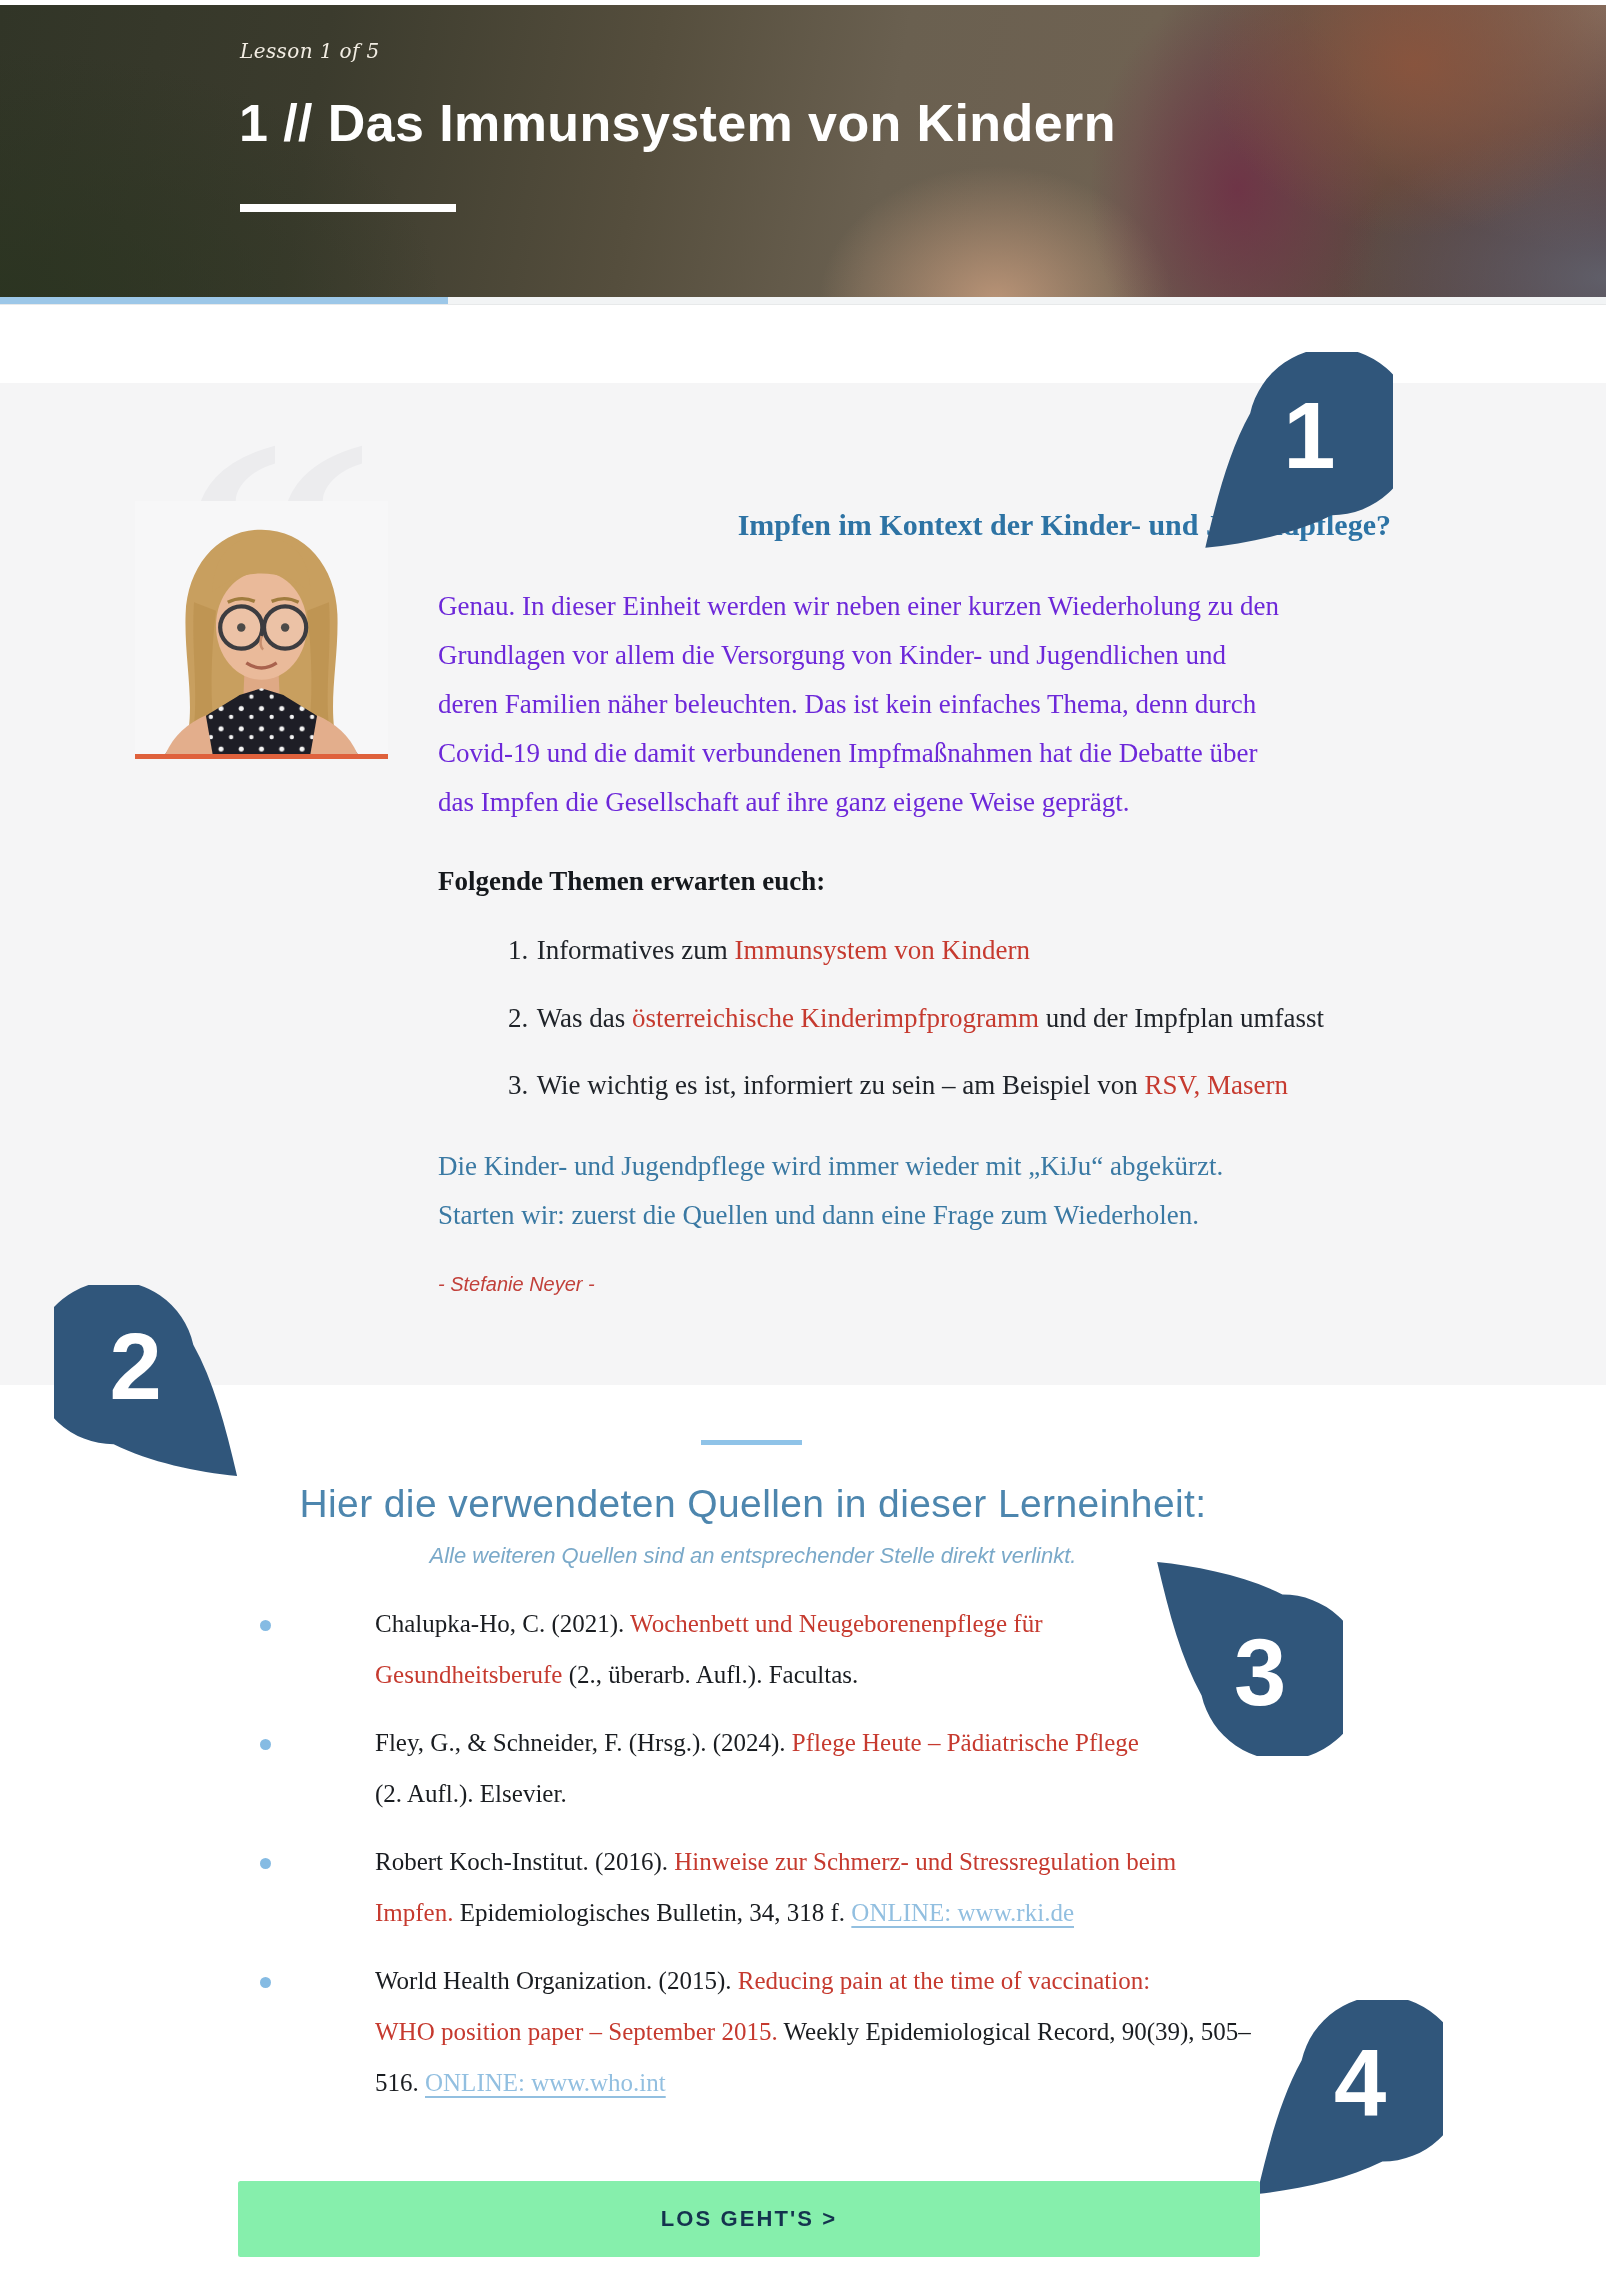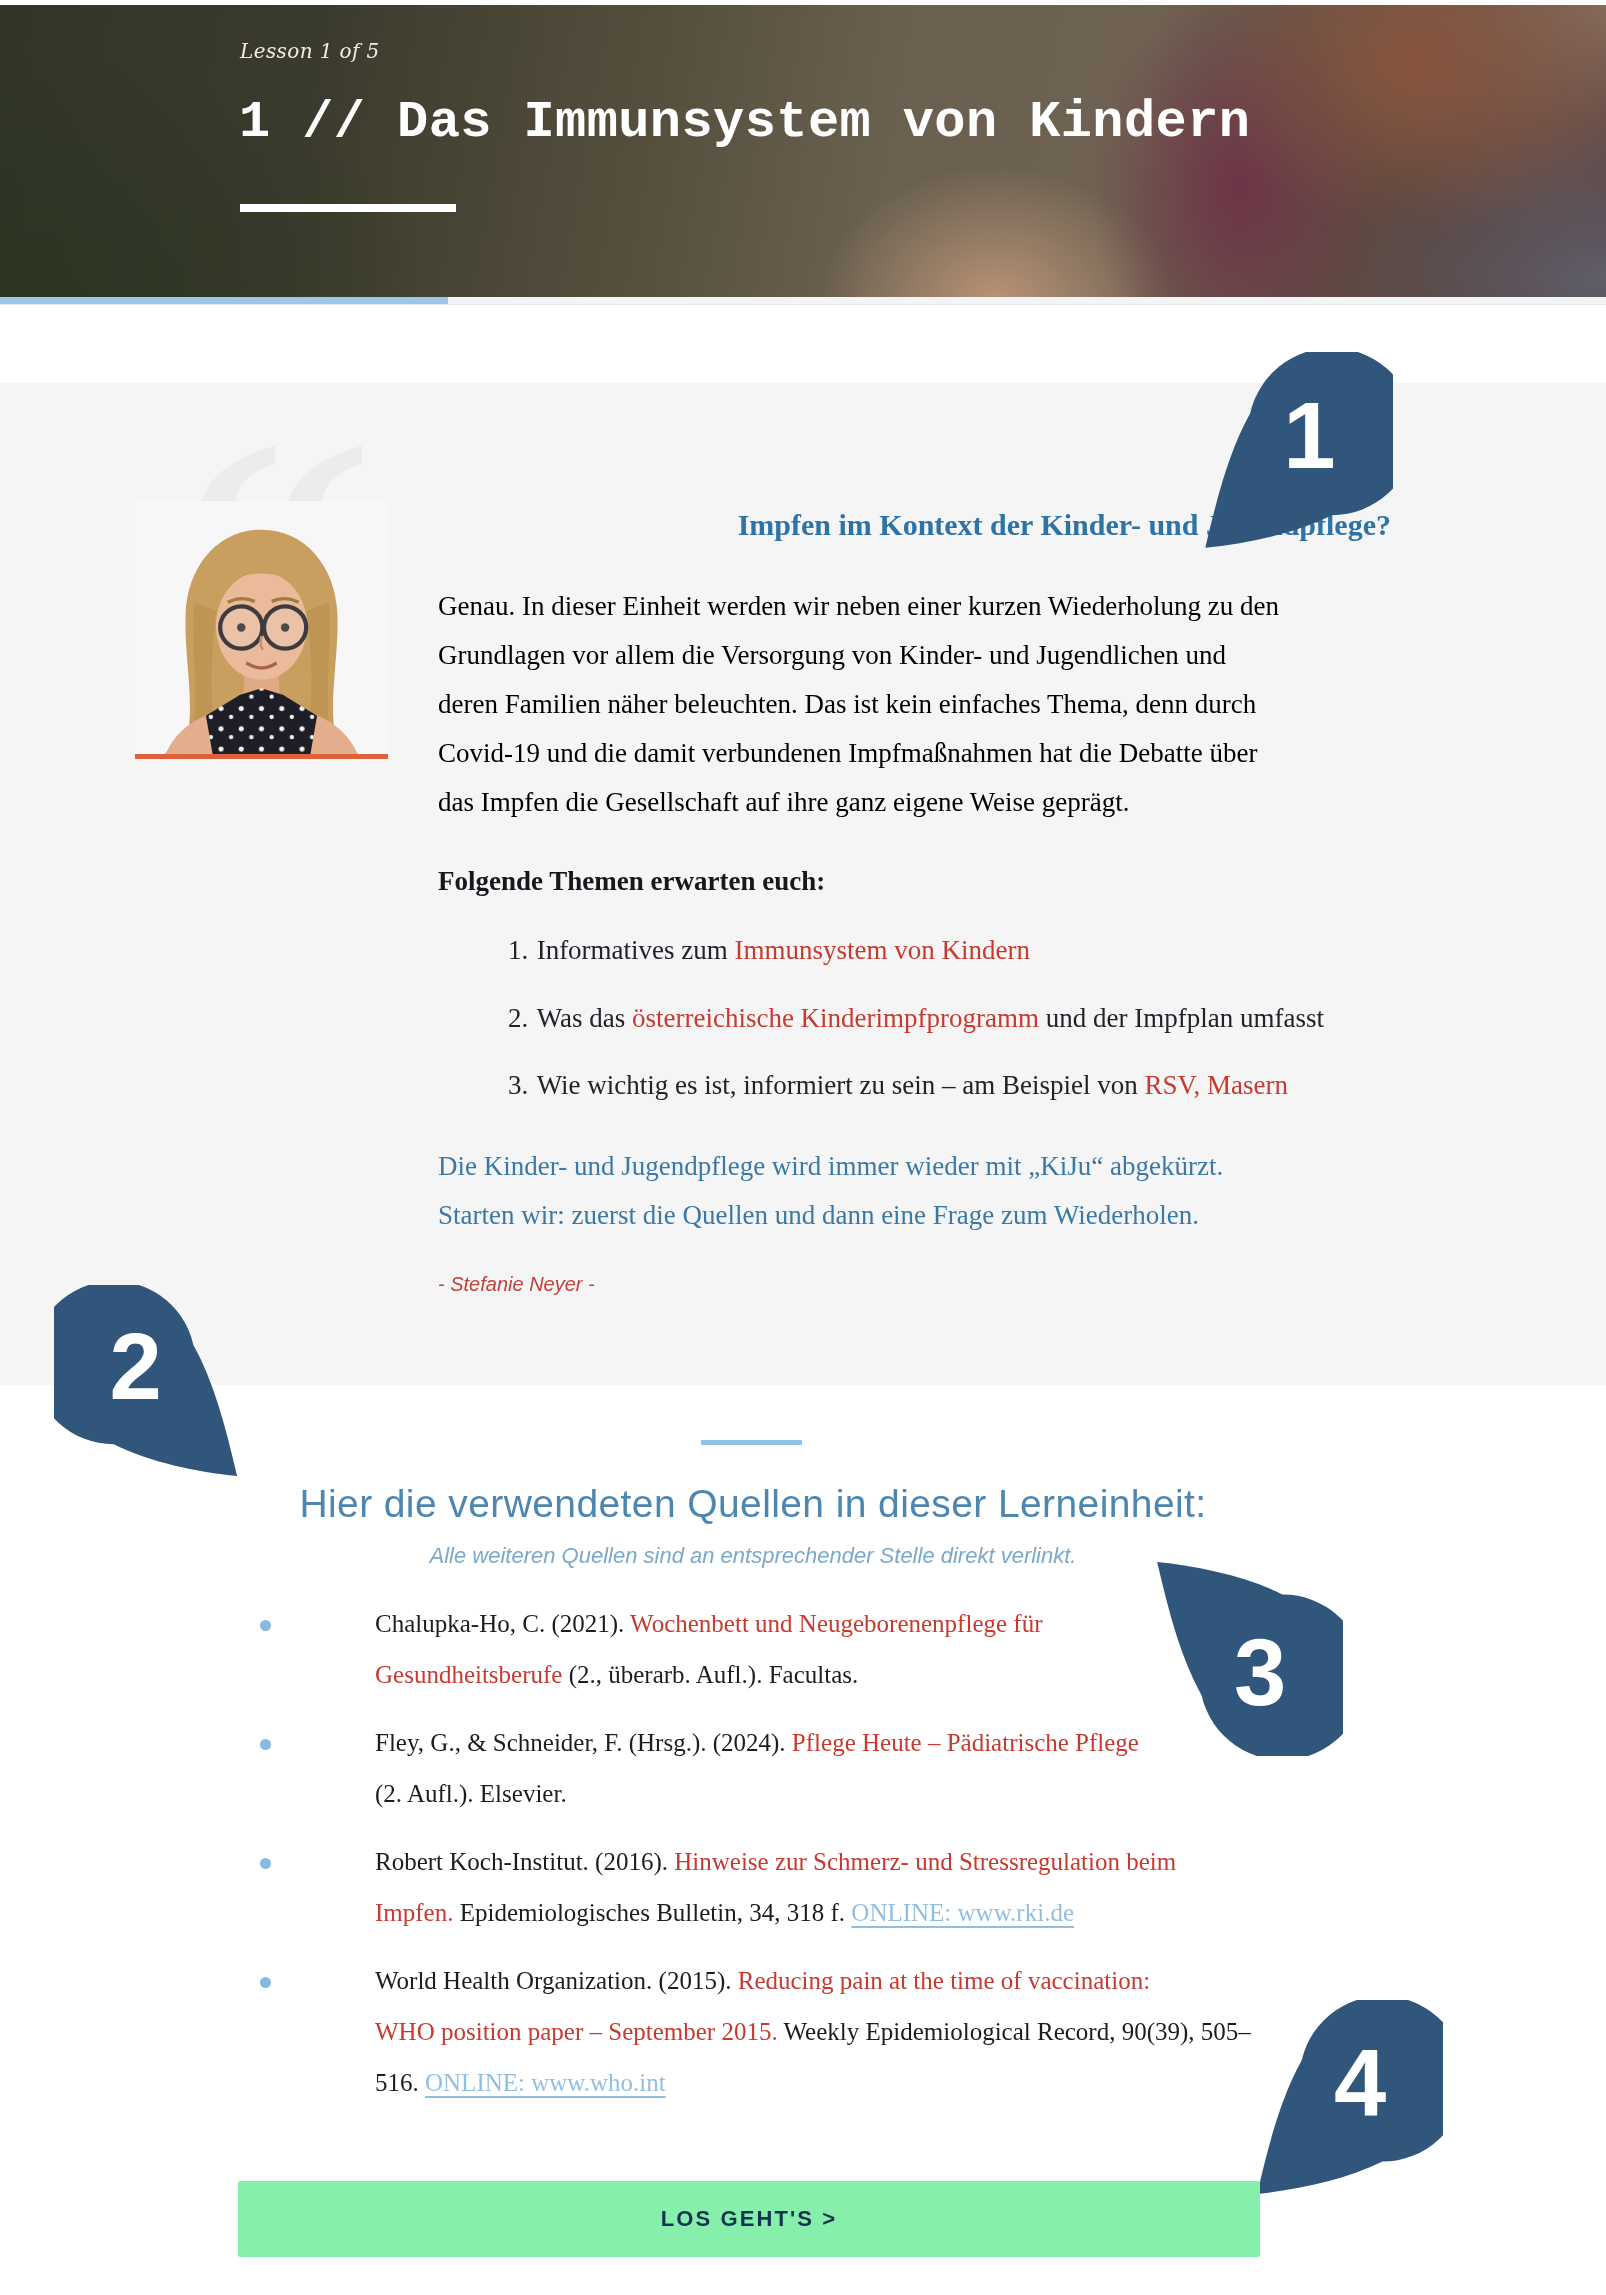--- a/index.html
+++ b/index.html
@@ -22,21 +22,21 @@
       radial-gradient(ellipse 590px 337px at 0% 100%, rgba(42,52,32,.85), rgba(42,52,32,0) 75%),
       linear-gradient(100deg, #313527 0%, #3b3b2d 20%, #554e3d 40%, #6a6050 55%, #6f6252 70%, #5c4840 85%, #4b3037 100%);
   }
   .lesson-label {
     position:absolute; left:240px; top:34px;
     font-family:"DejaVu Serif", serif; font-style:italic;
     font-size:20px; color:#f2ede3; letter-spacing:0.4px;
   }
   .hero-title {
     position:absolute; left:239px; top:88px;
-    font-family:Liberation Mono, monospace; font-weight:bold;
+    font-family:Liberation Sans, sans-serif; font-weight:bold;
     font-size:52px; color:#ffffff; letter-spacing:0.4px; white-space:nowrap;
   }
   .hero-underline {
     position:absolute; left:240px; top:199px; width:216px; height:7.6px; background:#ffffff;
   }
   
   .progress-track {
     position:absolute; left:0; top:297px; width:1607px; height:8.4px;
     background:#f2f4f5; border-bottom:0.8px solid #e7e9ea;
   }
@@ -57,21 +57,21 @@
   .avatar-underline {
     position:absolute; left:135px; top:371px; width:253px; height:5px; background:#df613c;
   }
   .qbody { position:absolute; left:438px; top:123px; width:953px; }
   .q-heading {
     font-size:30px; font-weight:bold; color:#2d73a4; line-height:37px;
     margin-bottom:39px;
     text-align:right;
   }
   .q-lead {
-    font-size:27px; line-height:49px; color:#000000; white-space:pre-line;
+    font-size:27px; line-height:49px; color:#6d28d9; white-space:pre-line;
     margin-bottom:30px;
   }
   .q-topics-intro { font-size:27px; line-height:49px; font-weight:bold; color:#15181c; margin-bottom:20px; }
   .q-topics { list-style:none; margin-left:30px; }
   .q-topics li { font-size:27px; line-height:49px; margin-bottom:18.5px; color:#20242a;margin-left:40px; }
   .q-topics .num { margin-right:8.4px; }
   .red { color:#c63a2f; }
   .q-note {
     margin-top:32px; font-size:27px; line-height:49px; color:#3a79a3; white-space:pre-line;
   }

